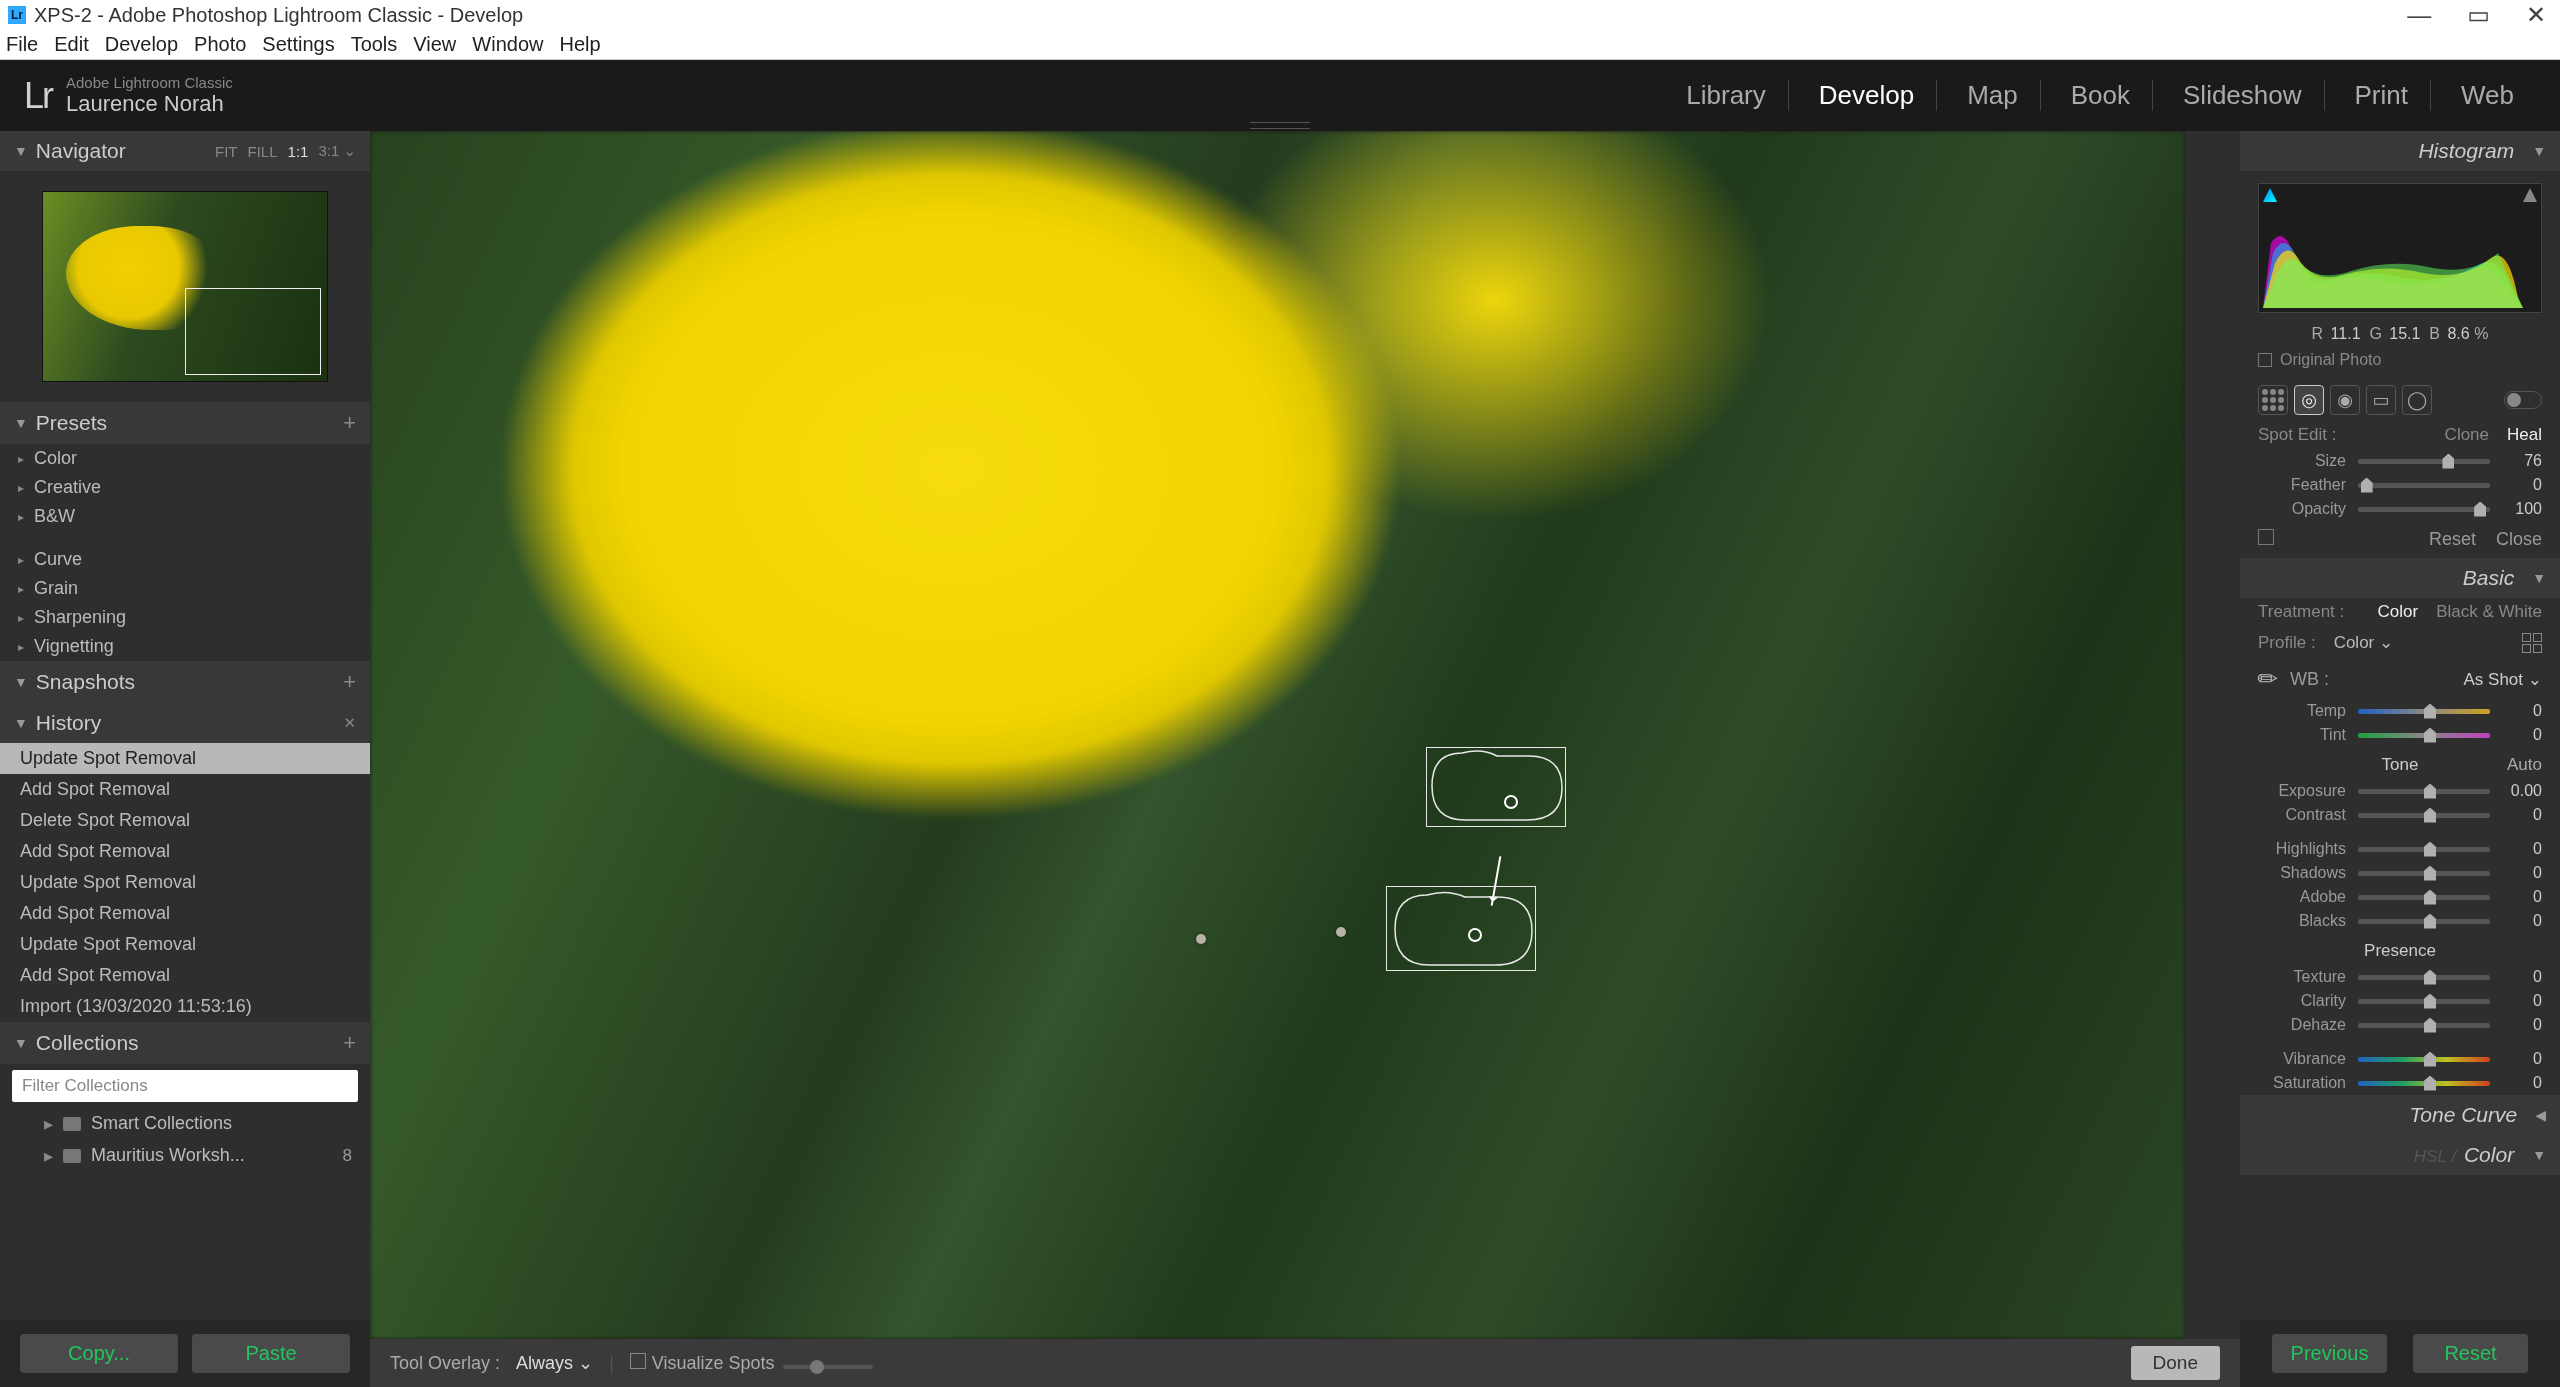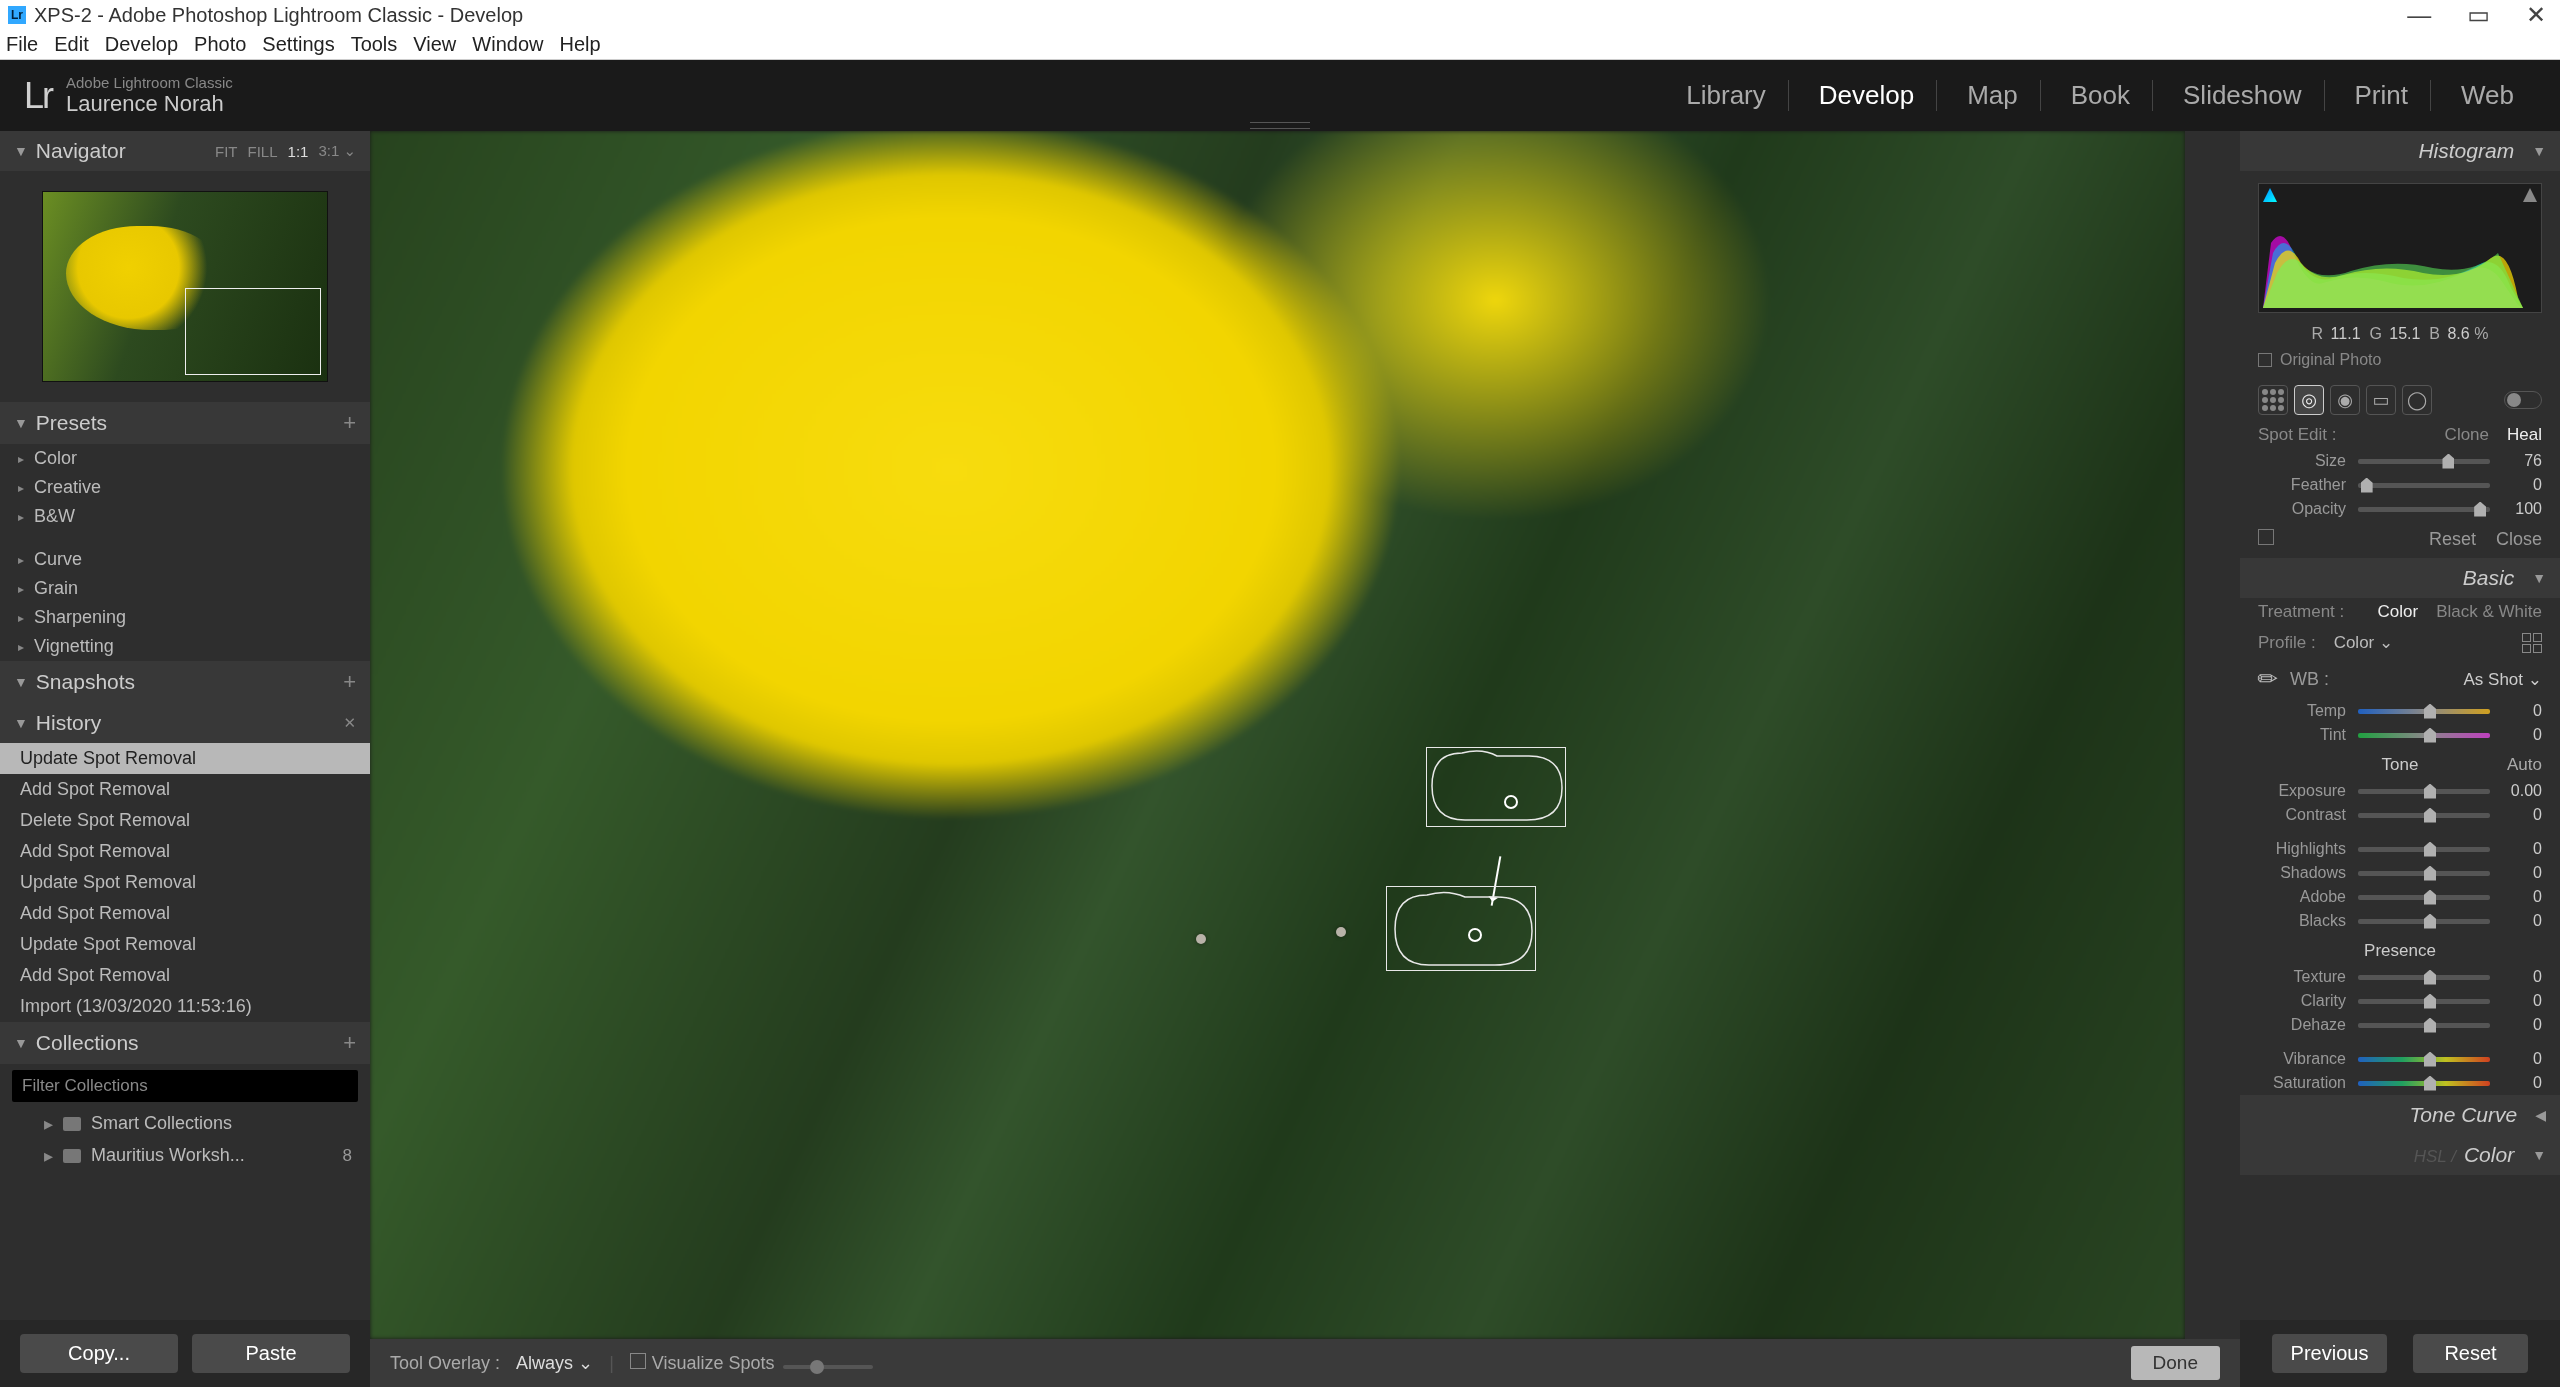--- a/index.html
+++ b/index.html
@@ -55,29 +55,29 @@
 .nav-thumb-box::before{ content:""; position:absolute; left:8%; top:18%; width:55%; height:55%; background:radial-gradient(circle at 40% 40%, #f0d000 0%, #e8c800 45%, transparent 70%); border-radius:50% 50% 40% 60%; }
 .nav-crop { position:absolute; right:6px; bottom:6px; width:48%; height:46%; border:1px solid #eee; }
 
 
 .plist { list-style:none; }
 .plist li { padding:4px 18px 4px 34px; font-size:18px; color:#bbb; position:relative; cursor:pointer;}
 .plist li::before { content:"▸"; position:absolute; left:18px; font-size:12px; color:#888; top:8px;}
 .hist li { padding:5px 18px 5px 20px; }
 .hist li::before { display:none; }
 .hist li.sel { background:#b8b8b8; color:#222; }
-.coll-filter { margin:6px 12px; background:#000000; padding:6px 10px; font-size:17px; color:#888; border-radius:2px;}
+.coll-filter { margin:6px 12px; background:#ffffff; padding:6px 10px; font-size:17px; color:#888; border-radius:2px;}
 .coll-list li { padding:5px 18px 5px 44px; display:flex; align-items:center; gap:10px;}
 .coll-list li::before{display:none;}
 .coll-list .ic { width:18px;height:14px;background:#777;border-radius:2px;display:inline-block;}
 .coll-list .ct { margin-left:auto; color:#999; font-size:17px;}
 
 
 .btnbar-l { margin-top:auto; padding:14px 20px; display:flex; gap:14px; background:#272727;}
-.btn { flex:1; background:#4a4a4a; color:#ffffff; font-size:20px; padding:8px 0; text-align:center; border-radius:4px; cursor:pointer;}
+.btn { flex:1; background:#4a4a4a; color:#22c55e; font-size:20px; padding:8px 0; text-align:center; border-radius:4px; cursor:pointer;}
 
 
 .canvas-wrap { flex:1; display:flex; position:relative; padding:0; }
 .canvas { flex:1; margin:0 0 0 0; position:relative; overflow:hidden; }
 .photo { position:absolute; inset:0; }
 .photo .bg { position:absolute; inset:0; background:
   radial-gradient(ellipse 900px 700px at 32% 28%, #f7dc0e 0%, #f2d500 36%, #dfc700 42%, rgba(223,199,0,0) 50%),
   radial-gradient(ellipse 500px 400px at 62% 14%, #eed60c 0%, rgba(238,214,12,0) 55%),
   linear-gradient(115deg,#27431e 0%, #355a2a 20%, #243c1e 38%, #33542c 46%, #203a1b 58%, #2e4c28 70%, #1d3318 82%, #2a4623 100%);
   filter:blur(2px);

